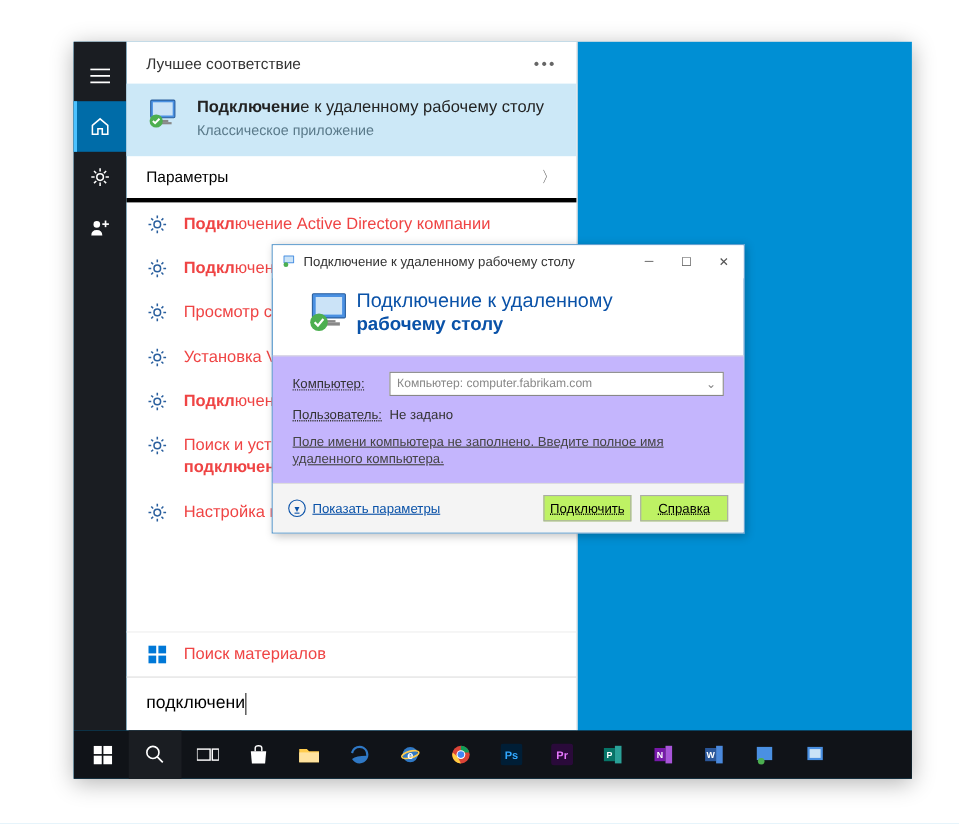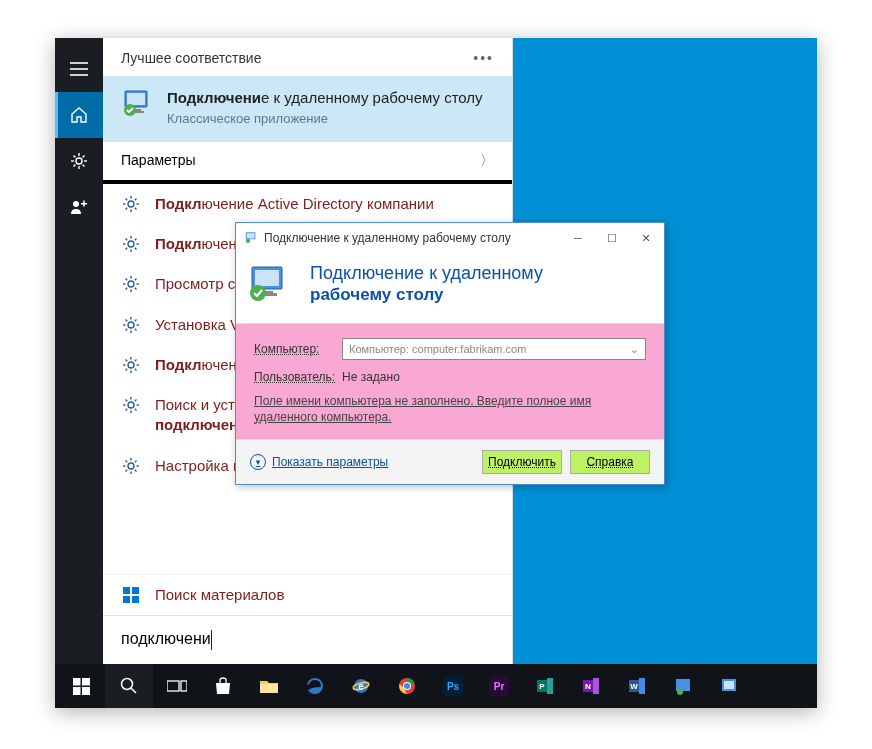--- a/index.html
+++ b/index.html
@@ -1,53 +1,53 @@
 <!DOCTYPE html>
 <html><head>
 <meta charset="utf-8">
 <style>
 * { margin:0; padding:0; box-sizing:border-box; font-family:"Segoe UI",Tahoma,sans-serif; }
 body { width:872px; height:749px; background:#fff; position:relative; }
-.frame { position:absolute; left:55px; top:38px; width:762px; height:670px; box-shadow:0 4px 20px rgba(0,0,0,.3); }
+.frame { position:absolute; left:67px; top:38px; width:762px; height:670px; box-shadow:0 4px 20px rgba(0,0,0,.3); }
 .desktop { width:100%; height:100%; background:#008fd4; position:relative; }
 .taskbar { position:absolute; bottom:0; left:0; right:0; height:44px; background:#101318; display:flex; align-items:center; padding-left:4px; gap:2px; }
 .tb-btn { width:44px; height:44px; display:flex; align-items:center; justify-content:center; cursor:pointer; }
 .tb-btn.search { width:48px; background:#1a1d22; }
 .tb-btn svg { display:block; }
 .vert-rail { position:absolute; left:0; top:0; width:48px; height:calc(100% - 44px); background:#1a1d22; display:flex; flex-direction:column; padding-top:8px; }
 .rail-btn { width:48px; height:46px; display:flex; align-items:center; justify-content:center; cursor:pointer; color:#fff; position:relative; }
 .rail-btn.active { background:#006ca8; }
 .rail-btn.active::before { content:""; position:absolute; left:0; top:0; bottom:0; width:3px; background:#4cc2ff; }
 .start-panel { position:absolute; left:48px; top:0; width:410px; height:calc(100% - 44px); background:#fff; display:flex; flex-direction:column; border-right:1px solid #ddd; }
 .sp-header { padding:12px 18px 10px; font-size:14px; color:#333; display:flex; justify-content:space-between; align-items:center; }
 .dots { letter-spacing:2px; color:#666; cursor:pointer; }
 .best-match { background:#cce8f7; padding:12px 18px 14px; display:flex; gap:14px; align-items:flex-start; cursor:pointer; }
 .bm-icon { width:32px; height:32px; flex-shrink:0; }
 .bm-text { font-size:15px; color:#222; line-height:1.35; }
 .bm-text .sub { color:#5a7a8a; font-size:13px; margin-top:2px;}
 .sp-section { padding:10px 18px; display:flex; justify-content:space-between; align-items:flex-start; font-size:14px; border-bottom:4px solid #000000; cursor:pointer; }
 .chev { font-size:14px; color:#666; }
 .result-list { flex:1; overflow:hidden; }
-.result-item { padding:10px 18px 10px 18px; display:flex; gap:14px; align-items:flex-start; font-size:15px; color:#7f1d1d; cursor:pointer; }
+.result-item { padding:10px 18px 10px 18px; display:flex; gap:14px; align-items:flex-start; font-size:15px; color:#ef4444; cursor:pointer; }
 .result-item .ri-icon { width:20px; height:20px; flex-shrink:0; display:flex; align-items:center; justify-content:center; }
 .result-item .ri-text { line-height:1.35; }
 .search-box { border-top:1px solid #ddd; padding:14px 18px; }
 .caret { display:inline-block; width:1px; height:20px; background:#222; vertical-align:middle; animation:blink 1s steps(1) infinite; }
 @keyframes blink { 50% { opacity:0; } }
 
 
 .rdp { position:absolute; left:180px; top:184px; width:430px; background:#fff; border:1px solid #4a90c8; box-shadow:2px 2px 8px rgba(0,0,0,.25); }
 .rdp-titlebar { height:30px; background:#fff; display:flex; align-items:center; padding:0 4px 0 8px; gap:6px; }
 .rdp-titlebar .ttl { font-size:12px; color:#333; flex:1; }
 .tb-ctrl { width:28px; height:22px; display:flex; align-items:center; justify-content:center; cursor:pointer; color:#555; font-size:11px;}
-.rdp-header { padding:10px 10px 18px; display:flex; gap:22px; align-items:center; }
+.rdp-header { padding:10px 30px 18px; display:flex; gap:4px; align-items:center; }
 .rdp-header .rdp-big-icon { width:42px; height:42px; flex-shrink:0; }
 .rdp-header .h1 { color:#0a52a8; font-size:18px; line-height:1.15; }
 .rdp-header .h1 b { font-size:17px; font-weight:600; }
-.rdp-body { padding:0 18px 14px; font-size:12px; color:#333; background:#f9a8d4; border-top:1px solid #ddd; border-bottom:1px solid #ddd; padding-top:14px;}
+.rdp-body { padding:0 18px 14px; font-size:12px; color:#333; background:#c4b5fd; border-top:1px solid #ddd; border-bottom:1px solid #ddd; padding-top:14px;}
 .rdp-row { display:flex; align-items:center; gap:10px; margin-bottom:10px; }
 .rdp-row label { width:78px; text-decoration:underline; text-decoration-style:dotted; }
 .rdp-combo { flex:1; height:22px; border:1px solid #888; background:#fff; color:#888; font-size:11px; padding:0 6px; display:flex; align-items:center; justify-content:space-between; cursor:pointer; }
 .rdp-hint { color:#444; line-height:1.3; margin-top:6px;text-decoration:underline; }
 .rdp-footer { padding:10px 14px; display:flex; align-items:center; gap:8px; background:#f4f4f4;}
 .show-opts { flex:1; display:flex; align-items:center; gap:6px; font-size:12px; color:#0a52a8; text-decoration:underline; cursor:pointer; }
 .show-opts .circ-arrow { width:16px; height:16px; border:1px solid #0a52a8; border-radius:50%; display:flex; align-items:center; justify-content:center; font-size:9px; color:#0a52a8;}
 .win-btn { min-width:80px; height:24px; background:#bef264; border:1px solid #aaa; font-size:12px; cursor:pointer; text-decoration:underline; text-decoration-style:dotted; }
 b.hl { font-weight:600; }
 </style>

